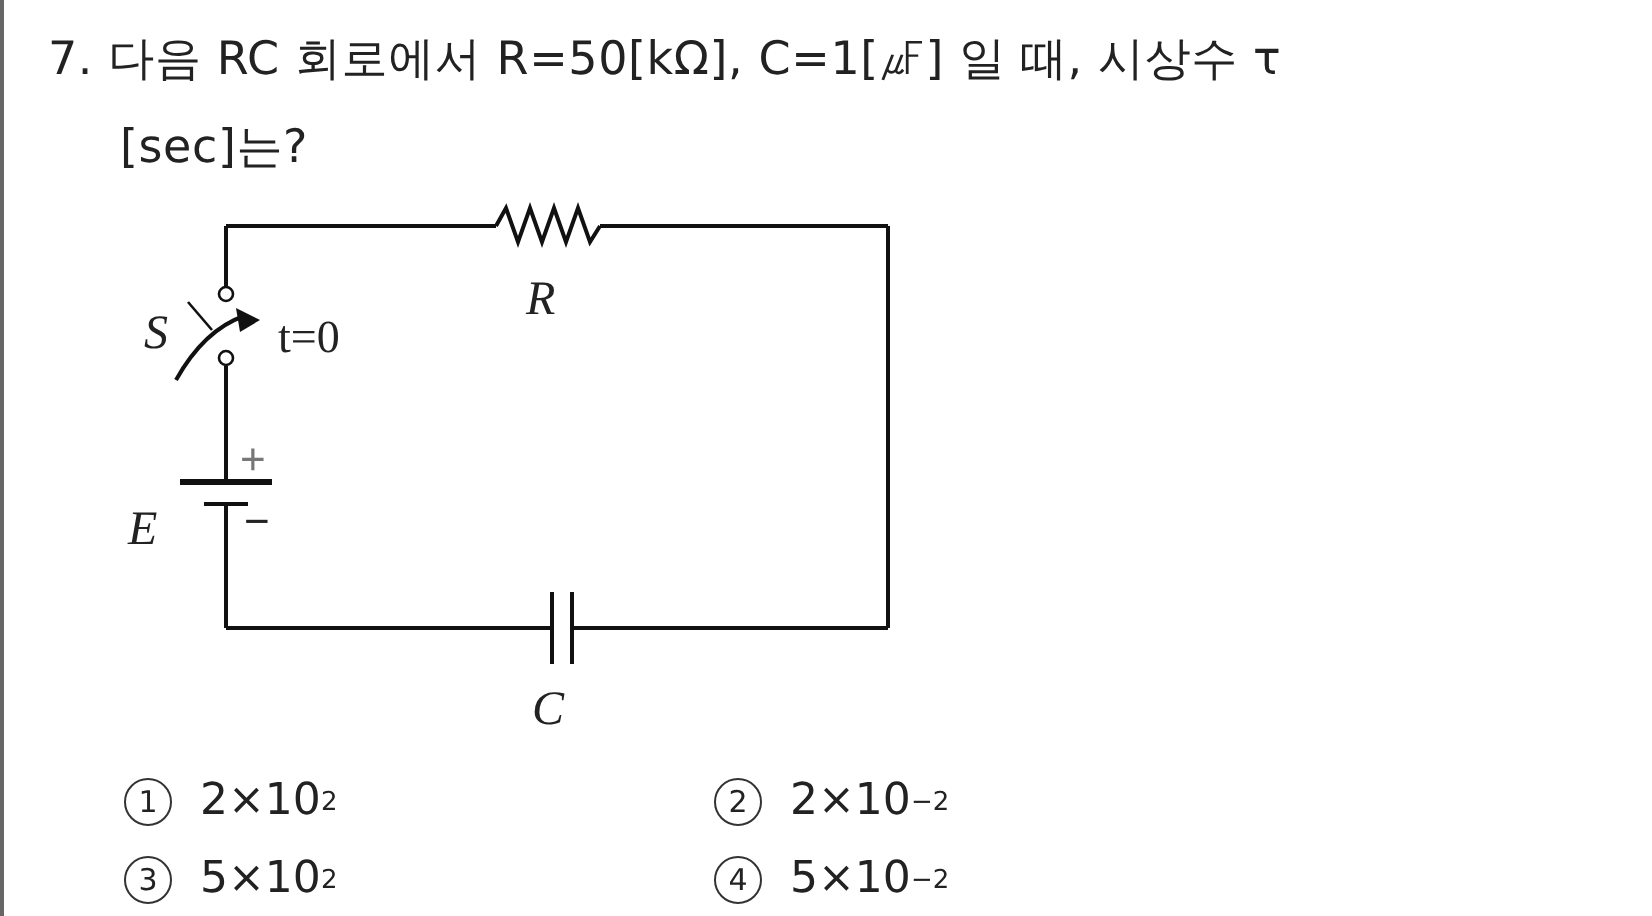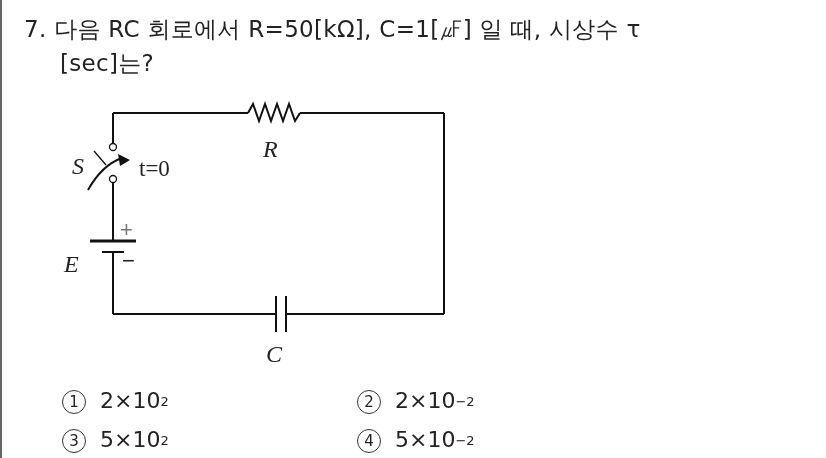--- a/index.html
+++ b/index.html
@@ -1,21 +1,21 @@
 <!DOCTYPE html>
 <html><head>
 <meta charset="utf-8">
 <style>
   html, body { margin:0; padding:0; background:#fff; }
   body { width:826px; height:458px; position:relative; overflow:hidden;
          font-family:"DejaVu Sans", "Liberation Sans", sans-serif; color:#222; }
   .left-border { position:absolute; left:0; top:0; width:2px; height:458px; background:#666; }
   .q-line { position:absolute; font-size:23px; letter-spacing:0.3px; white-space:nowrap; }
   .q1 { left:24px; top:14px; }
-  .q2 { left:60px; top:48px; }
+  .q2 { left:60px; top:58px; }
   .circuit { position:absolute; left:50px; top:90px; }
   .choice { position:absolute; font-size:22px; white-space:nowrap; display:flex; align-items:baseline; }
   .choice .num { display:inline-block; width:22px; height:22px; border:1.5px solid #333; border-radius:50%;
                  font-size:15px; line-height:22px; text-align:center; margin-right:14px; position:relative; top:-1px; }
   .choice sup { font-size:13px; position:relative; top:-2px; }
   .c1 { left:62px; top:388px; }
   .c2 { left:357px; top:388px; }
   .c3 { left:62px; top:427px; }
   .c4 { left:357px; top:427px; }
 </style>

